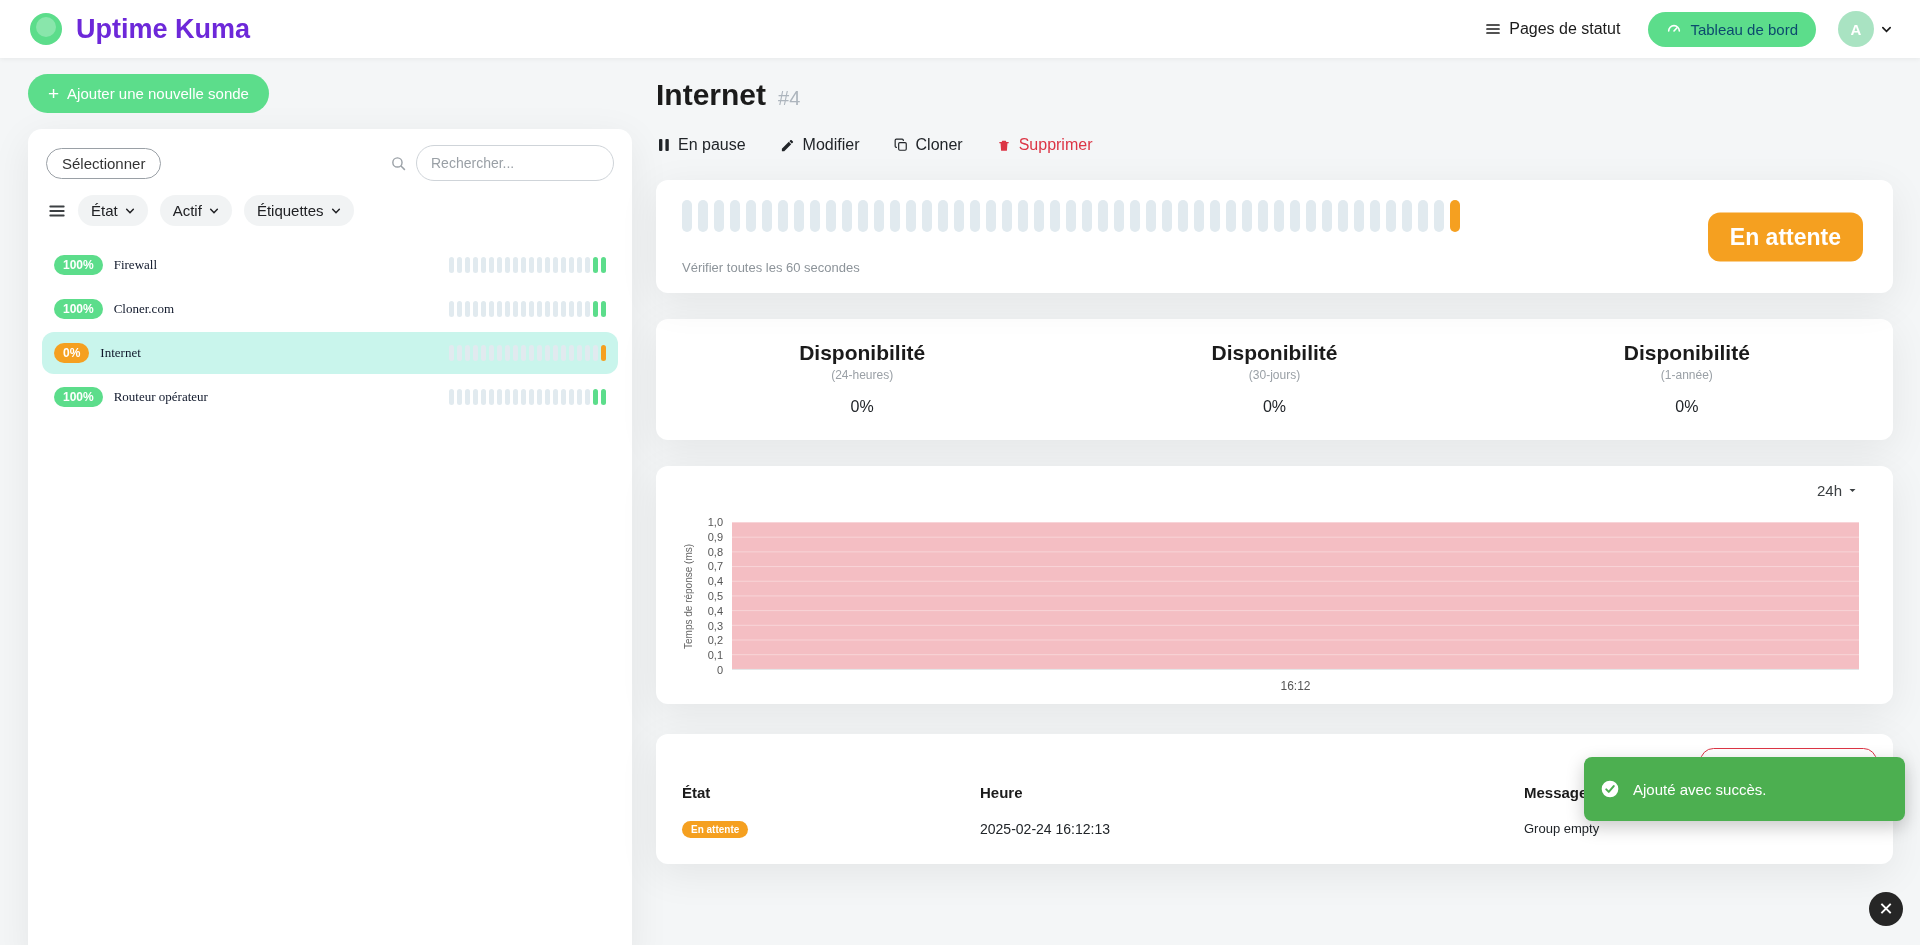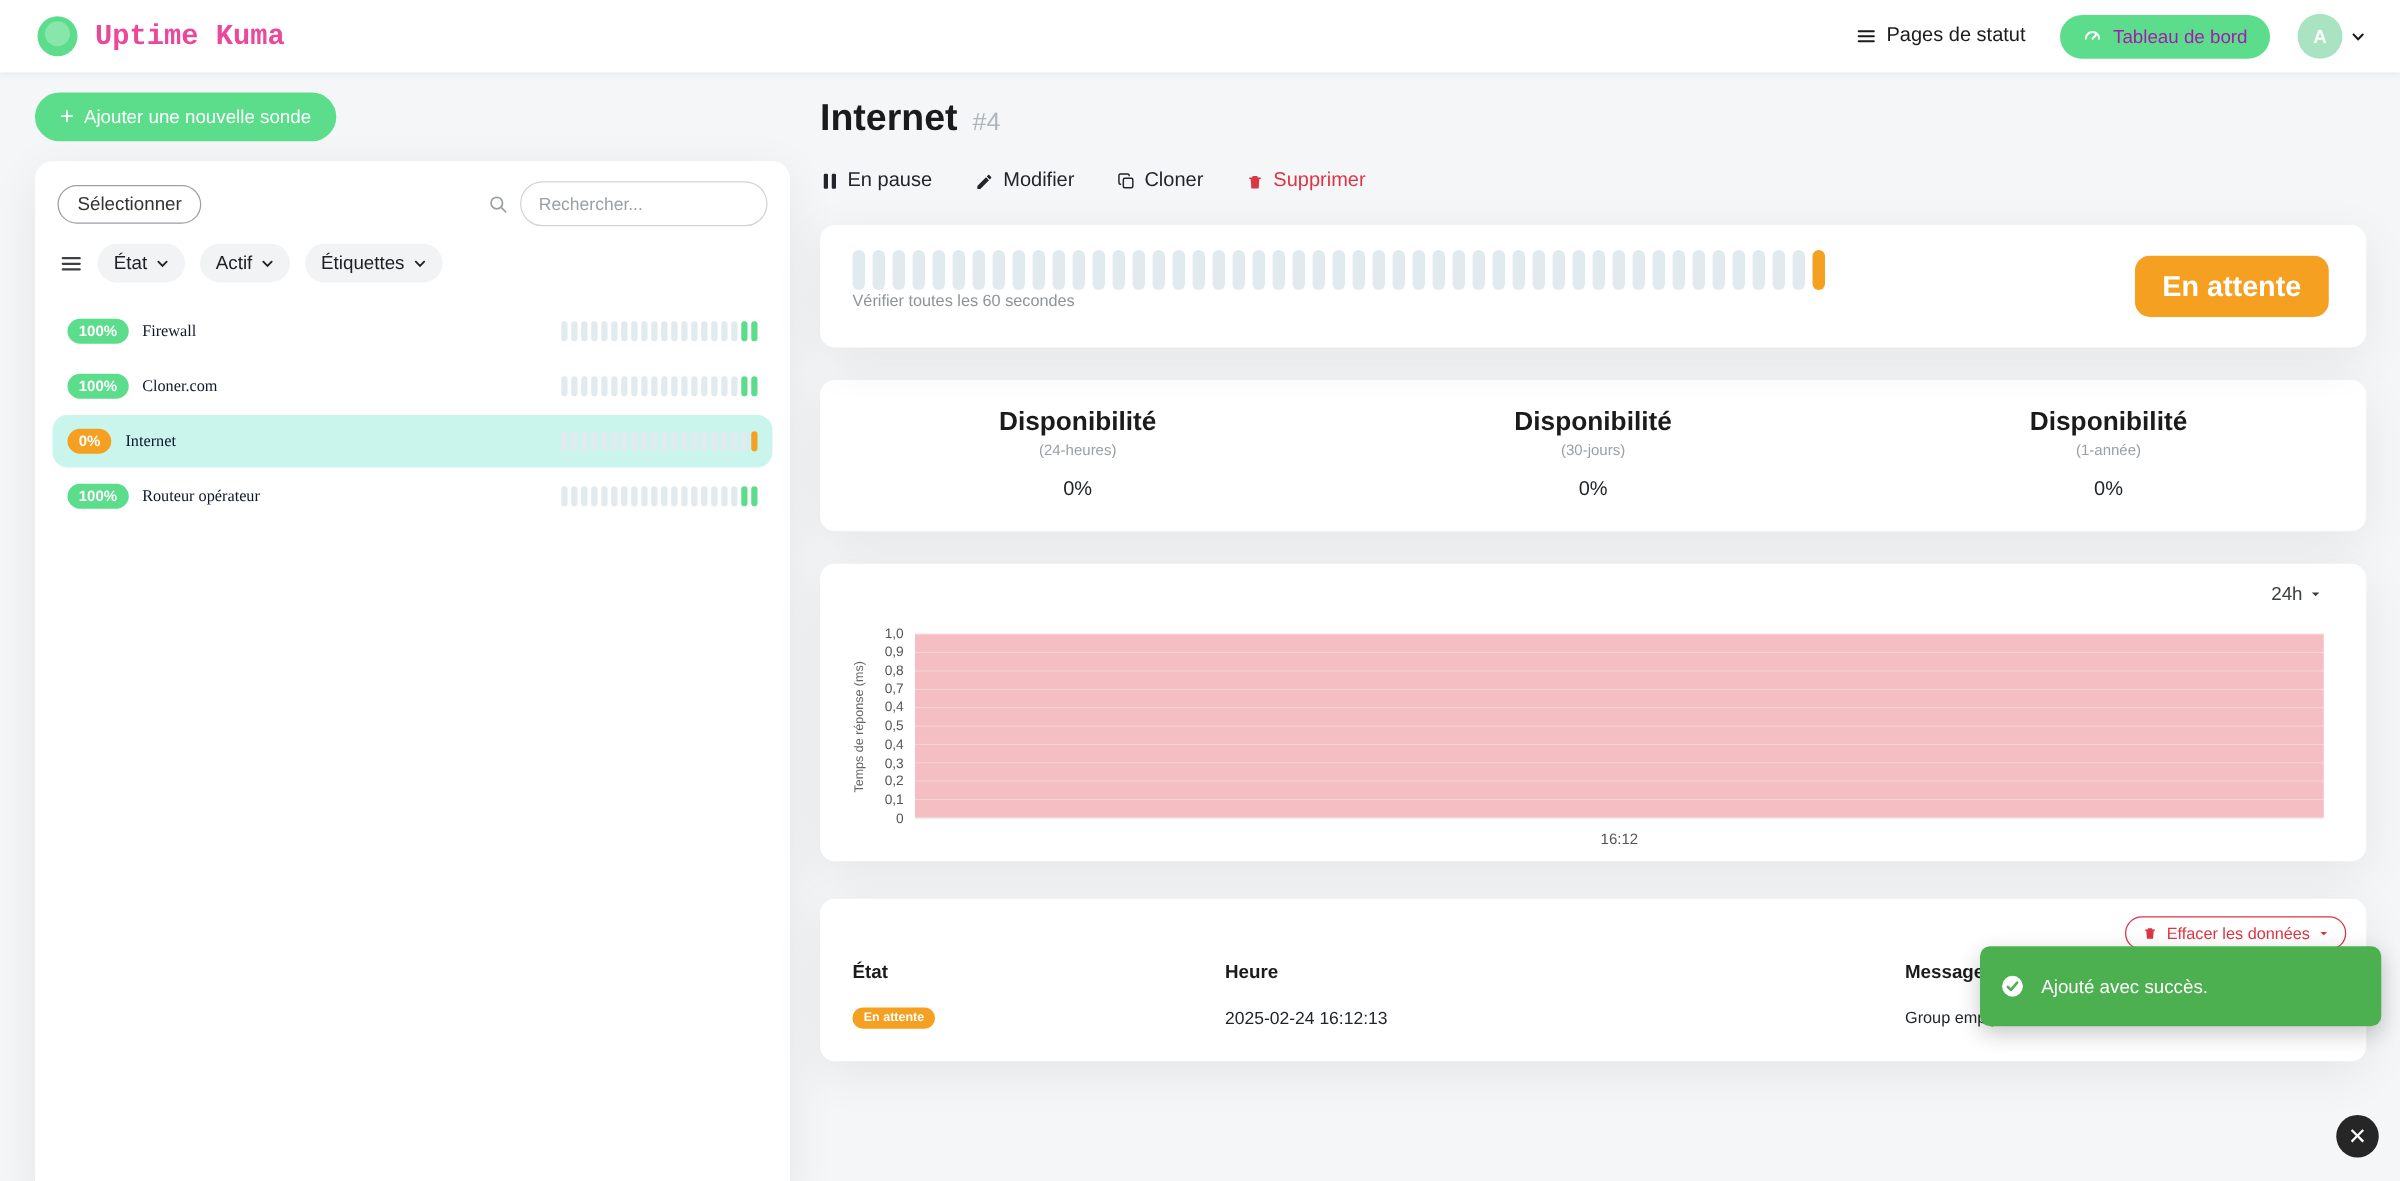--- a/index.html
+++ b/index.html
@@ -3,24 +3,24 @@
 <meta charset="utf-8">
 <style>
   html,body{margin:0;padding:0;}
   body{font-family:"Liberation Sans",sans-serif;background:#f4f6f7;color:#212529;}
   .app{position:relative;width:1920px;height:945px;overflow:hidden;}
 
   
   .navbar{height:58px;background:#fff;display:flex;align-items:center;justify-content:space-between;
           padding:0 28px;box-shadow:0 1px 5px rgba(0,0,0,0.06);}
   .brand{display:flex;align-items:center;gap:12px;}
-  .brand-title{font-size:23px;font-weight:700;color:#ec4899;font-family:Liberation Mono, monospace;}
+  .brand-title{font-size:27px;font-weight:700;color:#6d28d9;}
   .nav-right{display:flex;align-items:center;gap:22px;}
   .status-link{display:flex;align-items:center;gap:8px;font-size:16px;color:#1b1b1b;background:none;border:none;cursor:pointer;}
-  .dash-btn{display:flex;align-items:center;gap:8px;background:#5cdd8b;color:#a21caf;border:none;
+  .dash-btn{display:flex;align-items:center;gap:8px;background:#5cdd8b;color:#0c4a6e;border:none;
             border-radius:22px;padding:9px 18px;font-size:15px;cursor:pointer;}
   .avatar-group{display:flex;align-items:center;gap:7px;cursor:pointer;}
   .avatar{width:36px;height:36px;border-radius:50%;background:#a9e3c2;color:#fff;font-weight:700;
           display:flex;align-items:center;justify-content:center;font-size:15px;}
 
   
   .layout{display:flex;gap:24px;padding:14px 27px 0 28px;align-items:flex-start;}
 
   
   .sidebar{width:604px;flex:0 0 604px;}
@@ -61,21 +61,21 @@
   .monitor-id{font-size:20px;color:#adb5bd;}
   .action-row{display:flex;align-items:center;gap:30px;margin-top:20px;}
   .action-btn{display:flex;align-items:center;gap:8px;background:none;border:none;font-size:16px;
               color:#212529;cursor:pointer;padding:4px 2px;font-family:"Liberation Sans",sans-serif;}
   .action-btn.danger{color:#dc3545;}
 
   .card{background:#fff;border-radius:12px;box-shadow:0 10px 40px rgba(0,0,0,0.07);}
 
   
   .status-card{margin-top:22px;padding:20px 26px 18px 26px;position:relative;min-height:60px;}
-  .interval-text{margin-top:1px;font-size:13px;color:#8d949a;}
+  .interval-text{margin-top:28px;font-size:13px;color:#8d949a;}
   .big-badge{position:absolute;right:30px;top:50%;transform:translateY(-50%);
              background:#f5a020;color:#fff;font-size:23px;font-weight:700;
              padding:11px 22px;border-radius:12px;}
 
   
   .availability-card{margin-top:26px;display:flex;padding:22px 0 24px 0;}
   .avail-col{flex:1;text-align:center;}
   .avail-title{font-size:21px;font-weight:700;color:#1b1b1b;}
   .avail-period{font-size:12px;color:#9aa0a6;margin-top:3px;}
   .avail-value{font-size:16px;color:#212529;margin-top:16px;}

